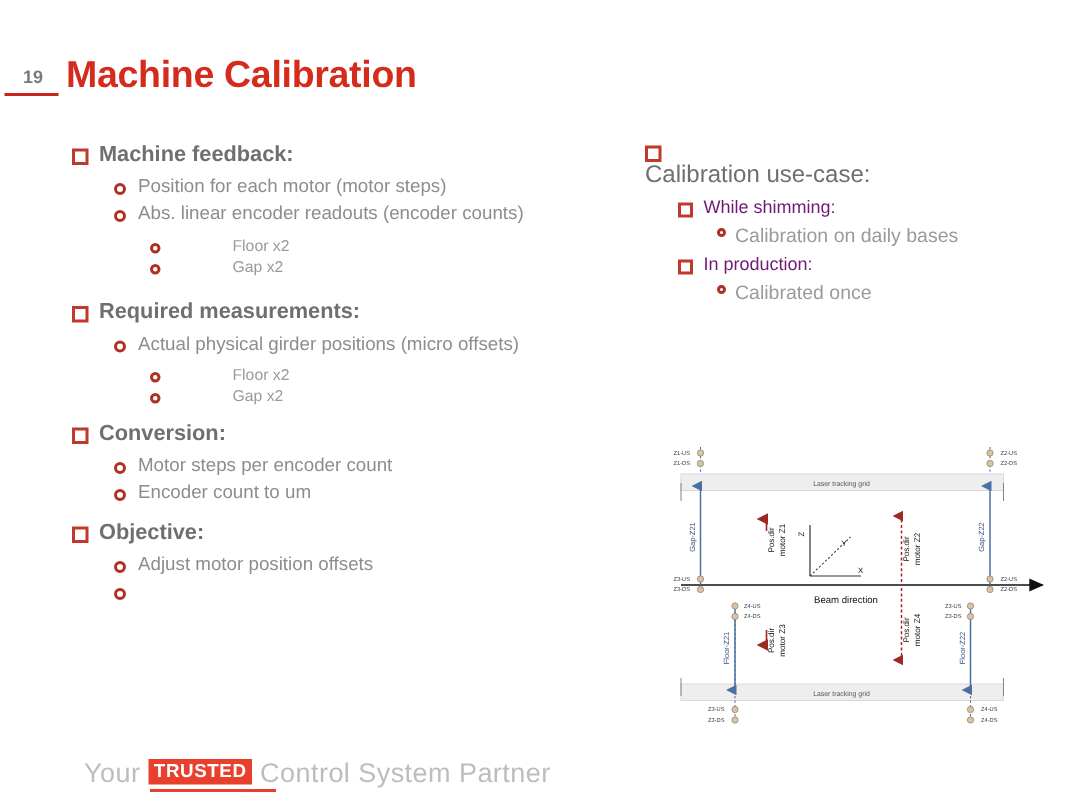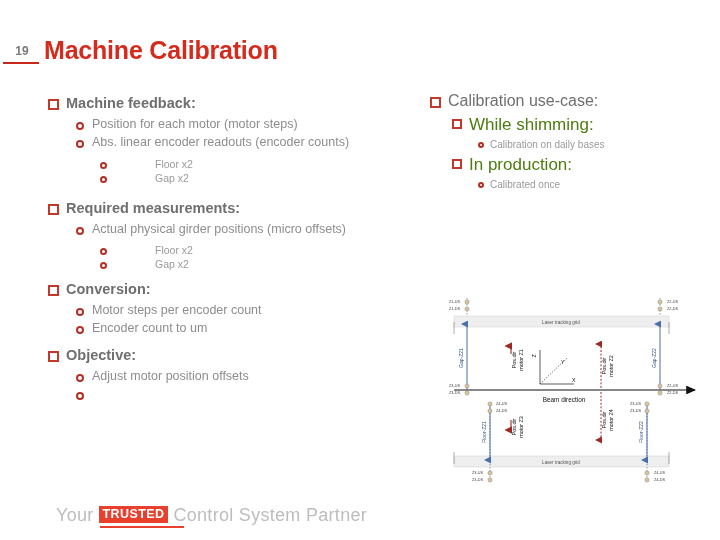--- a/index.html
+++ b/index.html
@@ -61,29 +61,29 @@
   .l3{margin-bottom:4px;padding-left:52px;}
   .l3 .bci{width:8px;height:8px;margin-top:5px;}
   .l3 .txt{font-size:12.5px;color:#8d8d8d;}
 
   
   .l4{margin-bottom:2px;padding-left:76px;gap:40px;}
   .l4 .bci{width:7px;height:7px;margin-top:4px;}
   .l4 .txt{font-size:10.5px;color:#9a9a9a;}
 
   
-  .r1{margin-bottom:5px;}
+  .r1{margin-bottom:5px;flex-direction:column;}
   .r1 .bsq{width:11px;height:11px;margin-top:5px;}
   .r1 .txt{font-size:16px;color:#6f6f6f;}
   .r2{margin-bottom:4px;padding-left:22px;}
   .r2 .bsq{width:10px;height:10px;margin-top:4px;}
-  .r2 .txt{font-size:17px;color:#4d7c0f;}
+  .r2 .txt{font-size:12px;color:#701a75;}
   .r3{margin-bottom:5px;padding-left:48px;}
   .r3 .bci{width:6px;height:6px;margin-top:3px;margin-right:6px;border-width:2px;}
-  .r3 .txt{font-size:10px;color:#9a9a9a;}
+  .r3 .txt{font-size:13px;color:#9a9a9a;}
 
   
   #footer{
     position:absolute;left:56px;top:505px;
     display:flex;align-items:center;
     font-size:18px;color:#bdbdbd;
   }
   #footer .tw{letter-spacing:0.3px;}
   #trusted-badge{
     display:inline-block;

